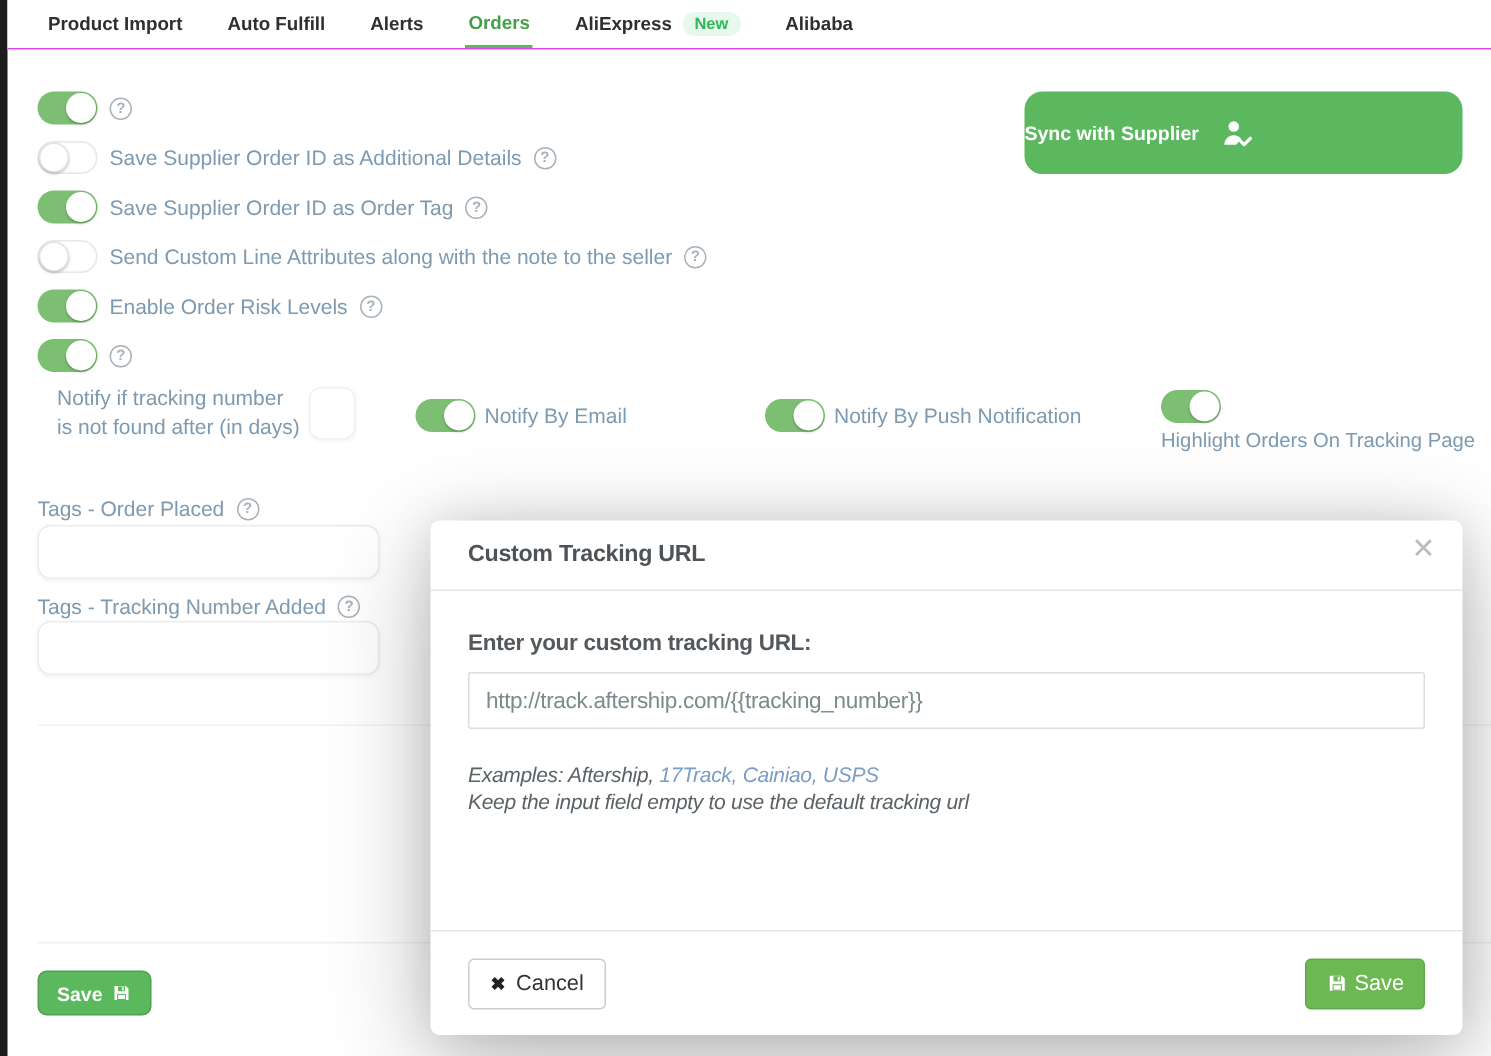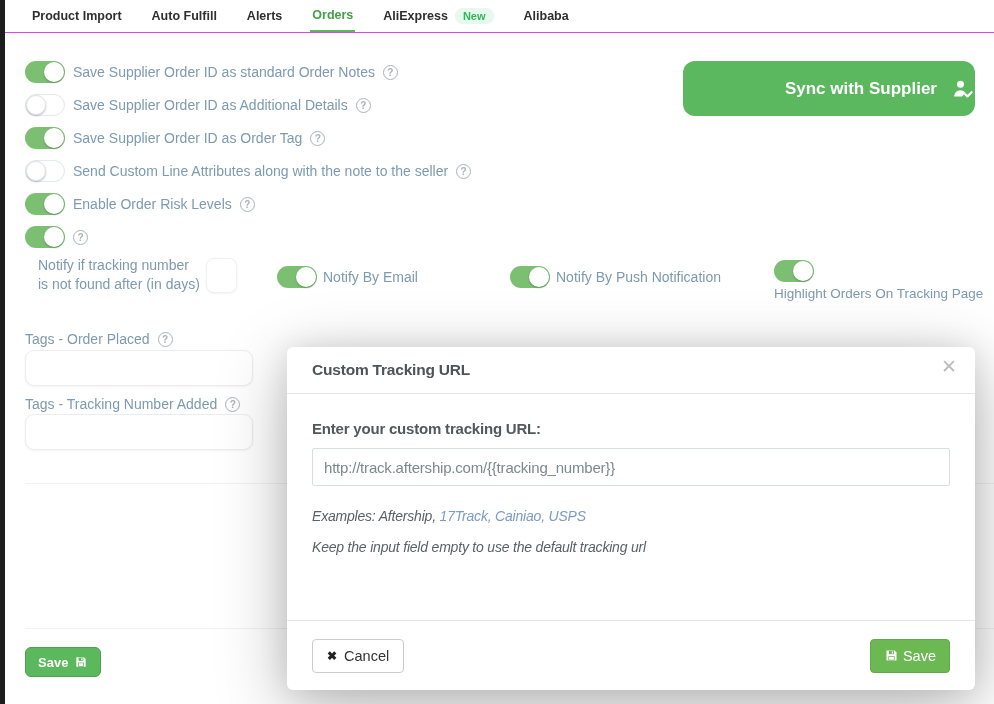--- a/index.html
+++ b/index.html
@@ -45,21 +45,21 @@
                font-size:14px; color:#7d9ab0; }
   .tag-input { position:absolute; left:25px; width:228px; height:36px; border:1px solid #e9edef;
                border-radius:9px; box-shadow:0 1px 3px rgba(0,0,0,.05); font-size:14px;
                color:#7d9ab0; padding:0 10px; outline:none; }
 
   .divider { position:absolute; left:25px; right:0; height:1px; background:#f1f1f1; }
 
   
   .sync-btn { position:absolute; left:683px; top:61px; width:292px; height:55px; background:#5cb85f;
               border:none; border-radius:12px; color:#fff; font-family:"Liberation Sans",sans-serif;
-              font-size:17px; font-weight:bold; display:flex; align-items:center; justify-content:flex-end;
+              font-size:13px; font-weight:bold; display:flex; align-items:center; justify-content:flex-start;
               gap:14px; cursor:pointer; }
   .page-save-btn { position:absolute; left:25px; top:647px; height:30px; padding:0 12px;
                    background:#5cb85c; border:1px solid #509e4f; border-radius:6px; color:#fff;
                    font-family:"Liberation Sans",sans-serif; font-size:13px; font-weight:bold;
                    display:flex; align-items:center; gap:6px; cursor:pointer; }
 
   
   .modal { position:absolute; left:287px; top:347px; width:688px; height:343px; background:#fff;
            border-radius:6px; box-shadow:0 18px 70px rgba(0,0,0,.28), 0 0 30px rgba(0,0,0,.10);
            color:#53585c; }
@@ -70,21 +70,21 @@
                  background:none; border:none; cursor:pointer; line-height:1;
                  font-family:"Liberation Sans",sans-serif; }
   .modal-body { padding:26px 25px 0 25px; }
   .field-label { font-size:15px; font-weight:bold; color:#53585c; letter-spacing:-.2px; }
   .url-input { margin-top:11px; width:100%; height:38px; border:1px solid #d9dee1; border-radius:2px;
                font-size:15px; color:#7b8a8b; padding:0 11px; outline:none; letter-spacing:-.2px;
                font-family:"Liberation Sans",sans-serif; }
   .examples-line { margin-top:22px; font-size:14px; font-style:italic; letter-spacing:-.2px; }
   .examples-dark { color:#5a6266; }
   .examples-links { color:#7b9cc4; cursor:pointer; }
-  .note-line { margin-top:15px; font-size:14px; font-style:italic; color:#5a6266; letter-spacing:-.2px; }
+  .note-line { margin-top:2px; font-size:14px; font-style:italic; color:#5a6266; letter-spacing:-.2px; }
   .modal-footer { position:absolute; left:0; right:0; bottom:0; height:70px; border-top:1px solid #e5e5e5;
                   display:flex; align-items:center; justify-content:space-between; padding:0 25px; }
   .cancel-btn { display:flex; align-items:center; gap:7px; background:#fff; border:1px solid #ccc;
                 border-radius:4px; padding:8px 14px; font-size:14.5px; color:#333; cursor:pointer;
                 font-family:"Liberation Sans",sans-serif; }
   .cancel-x { font-size:12px; font-weight:bold; color:#222; }
   .modal-save-btn { display:flex; align-items:center; gap:4px; background:#6cb852; border:1px solid #61a94a;
                     border-radius:4px; padding:8px 13px; font-size:14.5px; color:#fff; cursor:pointer;
                     font-family:"Liberation Sans",sans-serif; }
   .icon-svg { display:block; }
@@ -125,21 +125,20 @@
         <path d="M3.2 19.5c0-3.5 2.8-6.3 6.3-6.3 2 0 3.8.9 5 2.4l-3.4 3.9z" fill="#fff"></path>
         <path d="M14.2 17.2l2.2 2.2 4.2-4.2" stroke="#fff" stroke-width="2.2" fill="none" stroke-linecap="round" stroke-linejoin="round"></path>
       </svg>
     </span>
   </button>
 
   <div class="setting-row" style="top:61px">
     <span class="toggle on">
         <span class="knob"></span>
       </span>
-    <span class="setting-label">Save Supplier Order ID as standard Order Notes</span>
     <span class="help">?</span>
   </div>
   <div class="setting-row" style="top:94px">
     <span class="toggle off">
         <span class="knob"></span>
       </span>
     <span class="setting-label">Save Supplier Order ID as Additional Details</span>
     <span class="help">?</span>
   </div>
   <div class="setting-row" style="top:127px">

